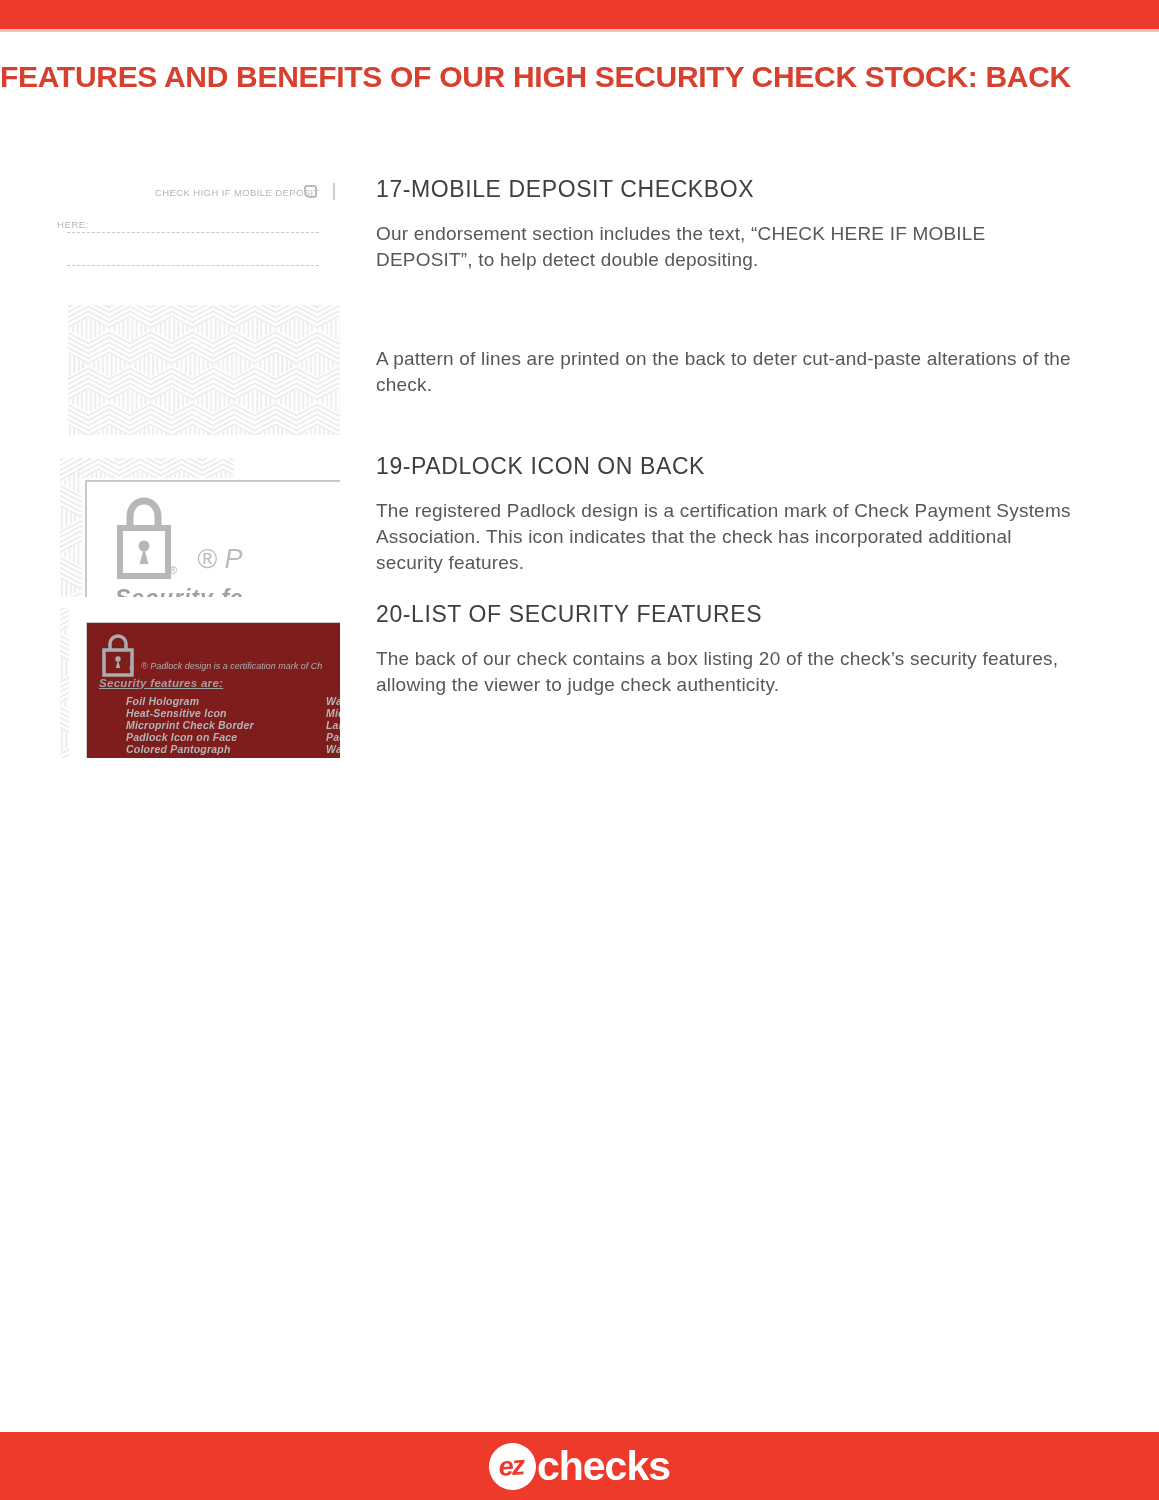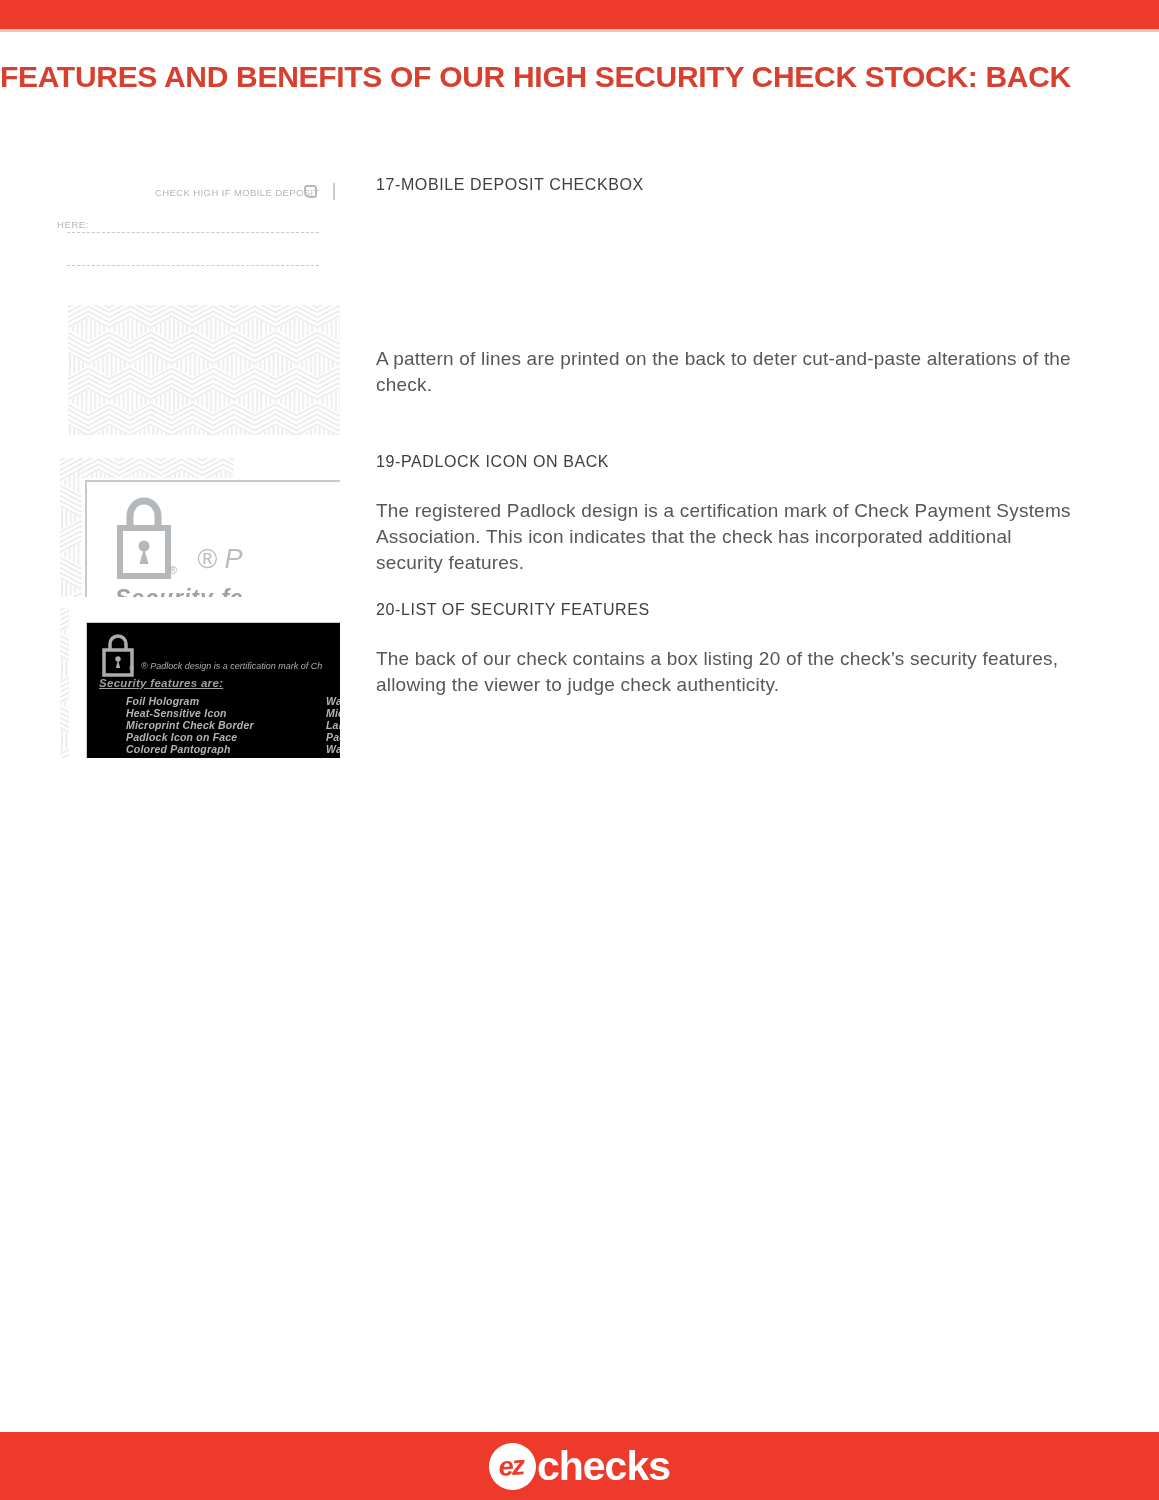--- a/index.html
+++ b/index.html
@@ -53,38 +53,38 @@
   .clipped-security {
     position:absolute; left:28px; top:103px; font-size:23px; font-weight:700;
     font-style:italic; color:#9ea2a5; letter-spacing:1px; white-space:nowrap;
   }
 
   
   .frag-list { left:60px; top:608px; width:280px; height:150px; }
   .pat-zigzag { position:absolute; left:0; top:0; width:9px; height:150px; }
   .list-box {
     position:absolute; left:26px; top:14px; width:254px; height:136px;
-    border-left:1.5px solid #c9cccf; border-top:1.5px solid #c9cccf; background:#000000;
+    border-left:1.5px solid #c9cccf; border-top:1.5px solid #c9cccf; background:#7f1d1d;
   }
   .small-lock { position:absolute; left:14px; top:10px; }
   .small-reg { position:absolute; left:42px; top:42px; font-size:7px; }
   .cert-text { position:absolute; left:54px; top:38px; font-size:9px; font-style:italic; color:#a9adb0; white-space:nowrap; }
   .list-title {
     position:absolute; left:12px; top:54px; font-size:11.5px; font-weight:700; font-style:italic;
     text-decoration:underline; color:#9da1a4; letter-spacing:0.3px;
   }
   .feat-col { position:absolute; top:72px; font-size:10.5px; font-style:italic; font-weight:700;
     color:#a6aaad; line-height:12px; letter-spacing:0.2px;margin-left:27px; }
   .feat-left { left:12px; }
   .feat-right { left:212px; }
   .feat-col div { height:12px; white-space:nowrap; }
 
   
   .section-head {
-    position:absolute; left:376px; width:720px; font-size:16px; font-weight:400;
+    position:absolute; left:376px; width:720px; font-size:23px; font-weight:400;
     color:#3b4045; letter-spacing:0.6px; white-space:nowrap;
   }
   .section-body {
     position:absolute; left:376px; width:706px; font-size:19px; font-weight:400;
     color:#54585c; line-height:26px; letter-spacing:0.2px;
   }
   .h17 { top:176px; } .b17 { top:221px; }
   .h18 { top:301px; } .b18 { top:346px; }
   .h19 { top:453px; } .b19 { top:498px; }
   .h20 { top:601px; } .b20 { top:646px; }
@@ -204,20 +204,21 @@
         <div>Wash</div>
         <div>Micro</div>
         <div>Laid L</div>
         <div>Padlo</div>
         <div>Warni</div>
       </div>
     </div>
   </div>
 
   <div class="section-head h17">17-MOBILE DEPOSIT CHECKBOX</div>
+  <div class="section-body b17">Our endorsement section includes the text, “CHECK HERE IF MOBILE DEPOSIT”, to help detect double depositing.</div>
 
   <div class="section-body b18">A pattern of lines are printed on the back to deter cut-and-paste alterations of the check.</div>
 
   <div class="section-head h19">19-PADLOCK ICON ON BACK</div>
   <div class="section-body b19">The registered Padlock design is a certification mark of Check Payment Systems Association. This icon indicates that the check has incorporated additional security features.</div>
 
   <div class="section-head h20">20-LIST OF SECURITY FEATURES</div>
   <div class="section-body b20">The back of our check contains a box listing 20 of the check’s security features, allowing the viewer to judge check authenticity.</div>
 
   <div class="footer">

